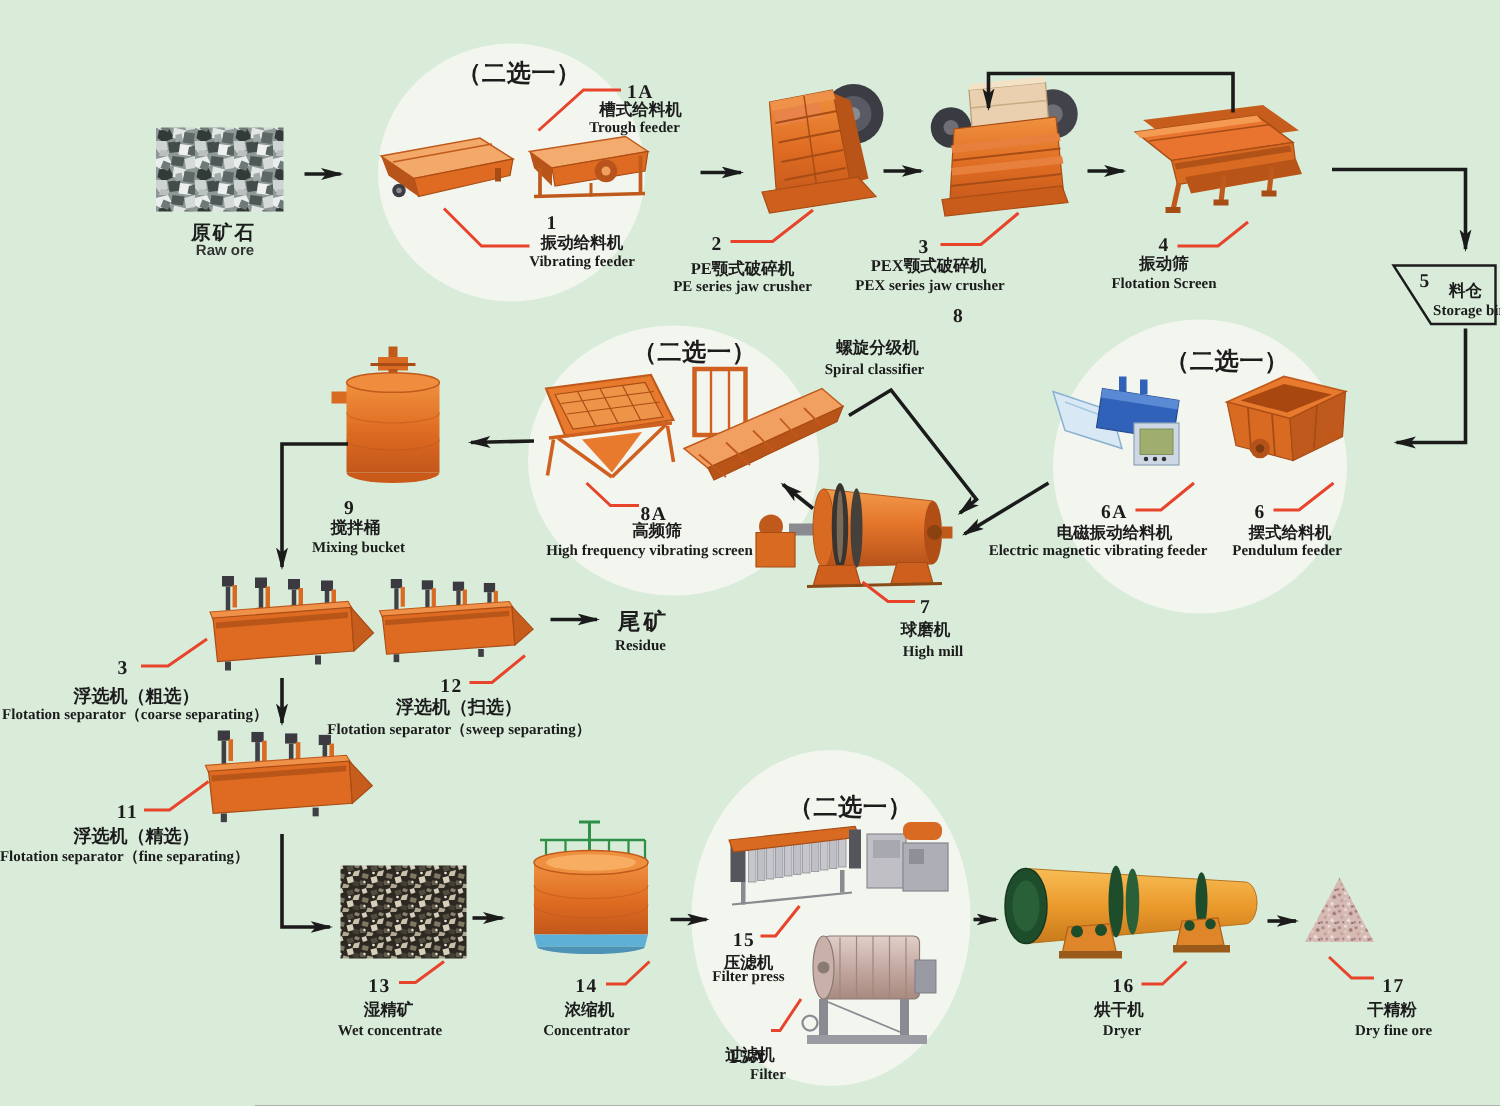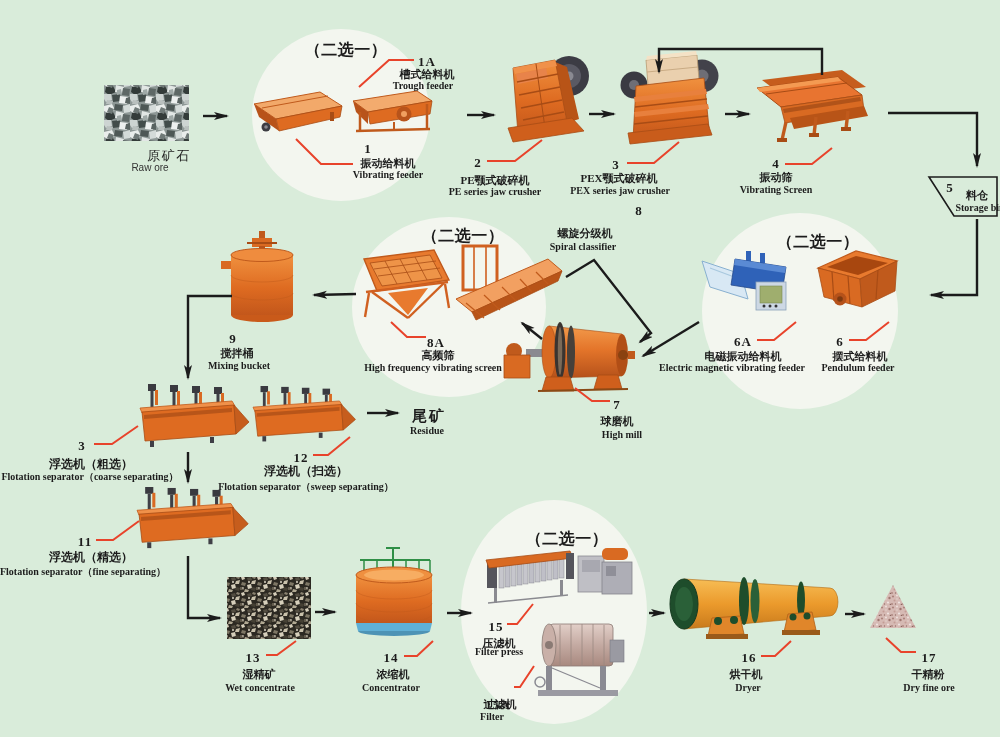--- a/index.html
+++ b/index.html
@@ -6,22 +6,22 @@
   #stage{position:relative;width:1000px;height:737px;overflow:hidden;
          background:#d9ecda;font-family:"Liberation Serif",serif;}
   #canvas{position:absolute;left:0;top:0;}
   .lbl{position:absolute;transform:translate(-50%,-50%);white-space:nowrap;
        color:#1c1c1c;text-align:center;line-height:1;}
   .num{font-size:13px;font-weight:600;letter-spacing:1px;}
   .zh{font-size:11px;font-weight:700;}
   .zh-sm{font-size:12px;font-weight:700;}
   .zh-big{font-size:15px;font-weight:700;letter-spacing:2px;}
   .en{font-size:10px;font-weight:700;}
-  .en-sans{font-family:"Liberation Sans",sans-serif;font-weight:400;font-size:10px;color:#333;}
-  .zh-sans{font-family:"Liberation Sans",sans-serif;font-weight:400;font-size:13px;letter-spacing:1.5px;margin-left:20px;}
+  .en-sans{font-family:"Liberation Sans",sans-serif;font-weight:700;font-size:10px;color:#333;}
+  .zh-sans{font-family:"Liberation Sans",sans-serif;font-weight:700;font-size:13px;letter-spacing:1.5px;}
   .choose{font-size:16px;font-weight:700;letter-spacing:0.5px;}
 </style>
 </head>
 <body>
 
 <div id="stage">
 <svg id="canvas" width="1000" height="737" viewBox="0 0 1000 737" xmlns="http://www.w3.org/2000/svg">
   <defs>
     <marker id="ah" markerWidth="16" markerHeight="10" refX="13" refY="4" orient="auto" markerUnits="userSpaceOnUse">
       <path d="M0,0 L15,4 L0,8 L3.5,4 z" fill="#1b1b1b"></path>
@@ -466,21 +466,21 @@
 <div class="lbl num" style="left:478px;top:162px">2</div>
 <div class="lbl zh" style="left:495px;top:180px">PE颚式破碎机</div>
 <div class="lbl en" style="left:495px;top:192px">PE series jaw crusher</div>
 
 <div class="lbl num" style="left:616px;top:164px">3</div>
 <div class="lbl zh" style="left:619px;top:178px">PEX颚式破碎机</div>
 <div class="lbl en" style="left:620px;top:191px">PEX series jaw crusher</div>
 
 <div class="lbl num" style="left:776px;top:163px">4</div>
 <div class="lbl zh" style="left:776px;top:177px">振动筛</div>
-<div class="lbl en" style="left:776px;top:190px">Vibrating Screen</div>
+<div class="lbl en" style="left:776px;top:190px">Flotation Screen</div>
 
 <div class="lbl num" style="left:950px;top:187px">5</div>
 <div class="lbl zh" style="left:977px;top:195px">料仓</div>
 <div class="lbl en" style="left:980px;top:208px">Storage bin</div>
 
 <div class="lbl num" style="left:639px;top:210px">8</div>
 <div class="lbl zh" style="left:585px;top:233px">螺旋分级机</div>
 <div class="lbl en" style="left:583px;top:247px">Spiral classifier</div>
 
 <div class="lbl num" style="left:436px;top:342px">8A</div>
@@ -525,21 +525,21 @@
 <div class="lbl num" style="left:391px;top:657px">14</div>
 <div class="lbl zh" style="left:393px;top:674px">浓缩机</div>
 <div class="lbl en" style="left:391px;top:688px">Concentrator</div>
 
 <div class="lbl num" style="left:496px;top:626px">15</div>
 <div class="lbl zh" style="left:499px;top:643px">压滤机</div>
 <div class="lbl en" style="left:499px;top:652px">Filter press</div>
 
 <div class="lbl num" style="left:498px;top:704px">15A</div>
 <div class="lbl zh" style="left:500px;top:704px">过滤机</div>
-<div class="lbl en" style="left:492px;top:717px">Filter</div>
+<div class="lbl en" style="left:512px;top:717px">Filter</div>
 
 <div class="lbl num" style="left:749px;top:657px">16</div>
 <div class="lbl zh" style="left:746px;top:674px">烘干机</div>
 <div class="lbl en" style="left:748px;top:688px">Dryer</div>
 
 <div class="lbl num" style="left:929px;top:657px">17</div>
 <div class="lbl zh" style="left:928px;top:674px">干精粉</div>
 <div class="lbl en" style="left:929px;top:688px">Dry fine ore</div>
 
 </div>

